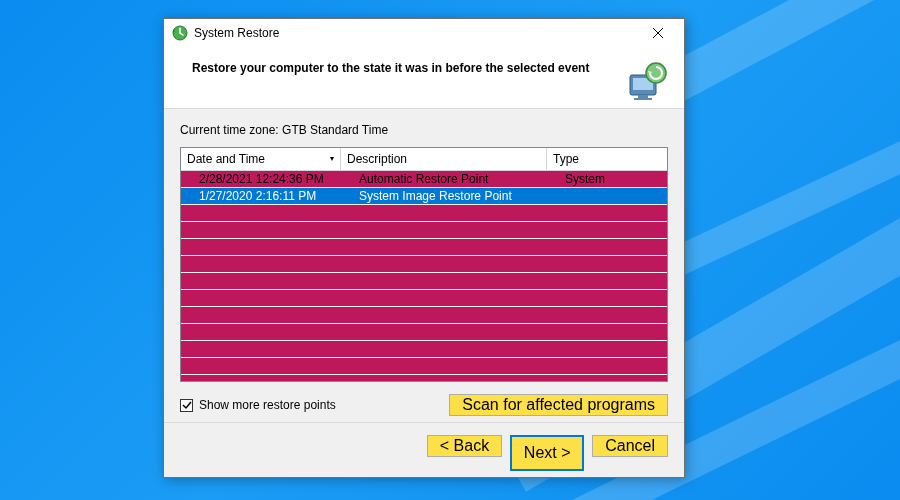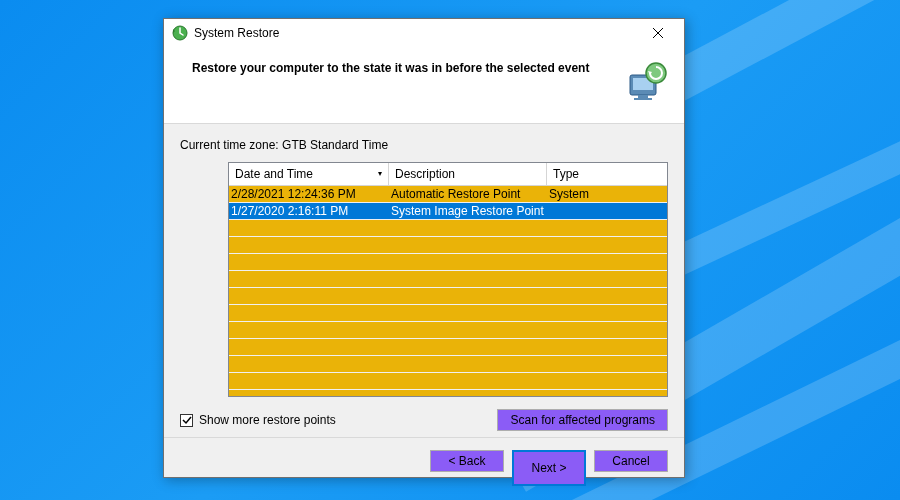--- a/index.html
+++ b/index.html
@@ -38,80 +38,80 @@
     .titlebar .ttitle { flex: 1; font-size: 12px; }
     .closebtn {
       width: 40px; height: 28px;
       display: flex; align-items: center; justify-content: center;
       cursor: pointer;
     }
     .closebtn svg { width: 10px; height: 10px; }
 
     .header {
       background: #fff;
-      padding: 14px 16px 18px 28px;
+      padding: 14px 16px 3px 28px;
       display: flex; align-items: flex-start;
       border-bottom: 1px solid #d9d9d9;
     }
     .header .htext { flex: 1; font-weight: bold; font-size: 12px; color: #000; }
     .header .hicon { width: 44px; height: 44px; margin-left: 8px; }
 
     .content {
       flex: 1;
       padding: 14px 16px 6px 16px;
       display: flex; flex-direction: column;
     }
     .tz { font-size: 12px; margin-bottom: 10px; }
 
     .table {
       border: 1px solid #828790;
-      background: #eab308;
+      background: #be185d;
       height: 235px;
       overflow: hidden;
-      display: flex; flex-direction: column; margin-left: 48px;
+      display: flex; flex-direction: column;
     }
     .thead { display: flex; border-bottom: 1px solid #d5d5d5; }
     .th {
       font-size: 12px; padding: 4px 6px;
       border-right: 1px solid #d5d5d5;
       background: #fff;
       position: relative;
       cursor: pointer;
     }
     .th:last-child { border-right: none; }
     .th .sortcaret { position: absolute; right: 6px; top: 6px; font-size: 8px; }
     .col-dt { width: 160px; }
     .col-desc { flex: 1; }
     .col-type { width: 120px; }
 
     .tbody { flex: 1; }
     .trow { display: flex; height: 17px; border-bottom: 1px solid #f0f0f0; }
-    .td { padding: 1px 2px; font-size: 12px; white-space: nowrap; overflow: hidden; }
+    .td { padding: 1px 18px; font-size: 12px; white-space: nowrap; overflow: hidden; }
     .trow.selected { background: #0078d7; color: #fff; }
     .trow.selected .td { border-bottom-color: transparent; }
 
     .belowtable {
       display: flex; align-items: center;
       margin-top: 12px;
     }
     .chk { display: flex; align-items: center; gap: 6px; cursor: pointer; }
     .chkbox {
       width: 13px; height: 13px; border: 1px solid #333;
       display: inline-flex; align-items: center; justify-content: center;
       background: #fff;
     }
     .chkbox svg { width: 10px; height: 10px; }
     .spacer { flex: 1; }
 
     .btn {
       min-width: 74px; height: 22px;
       padding: 0 12px;
       border: 1px solid #adadad;
-      background: #8b5cf6;
-      font-size: 12px;
+      background: #fde047;
+      font-size: 16px;
       cursor: pointer;
       display: inline-flex; align-items: center; justify-content: center;
     }
     .btn.default { border: 2px solid #0078d7; padding: 16px 11px; }
 
     .footer {
       border-top: 1px solid #d9d9d9;
       padding: 12px 16px;
       display: flex; justify-content: flex-end; gap: 8px;
     }

